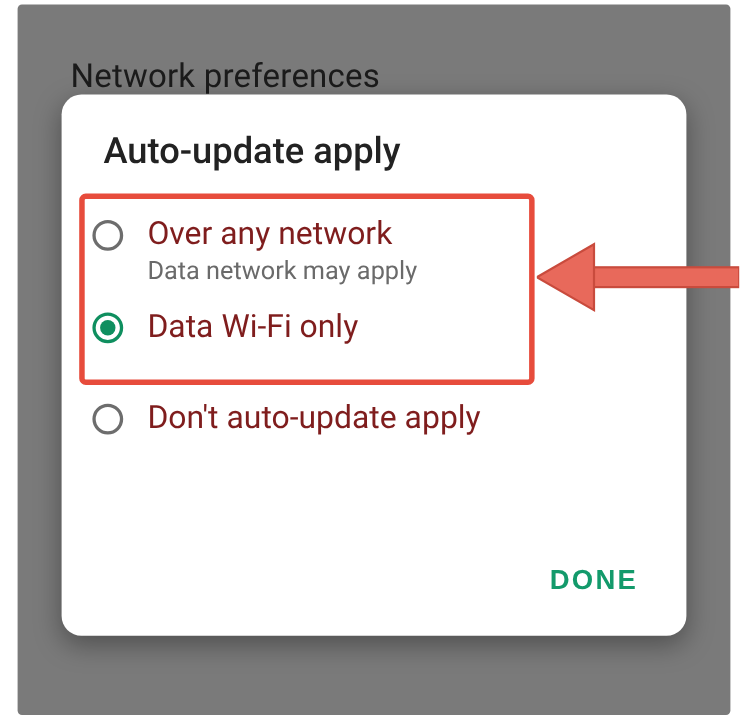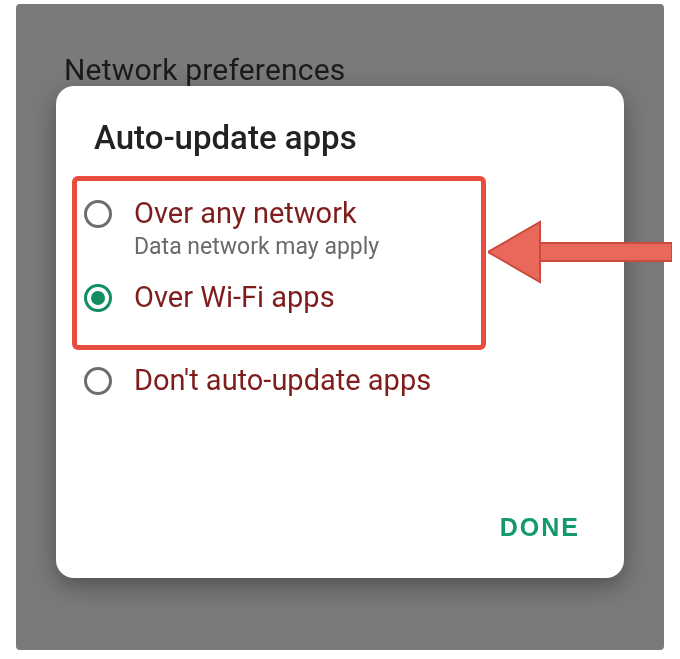--- a/index.html
+++ b/index.html
@@ -145,43 +145,43 @@
 </head>
 <body>
 
 <div class="stage">
 
   <div class="backdrop">
     <div class="bg-title">Network preferences</div>
   </div>
 
   <div class="dialog">
-    <div class="dialog-title">Auto-update apps</div>
+    <div class="dialog-title">Auto-update apply</div>
 
     <div class="options">
 
       <div class="option">
         <span class="radio unchecked"></span>
         <div class="opt-text">
           <div class="label">Over any network</div>
           <div class="sub">Data network may apply</div>
         </div>
       </div>
 
       <div class="option">
         <span class="radio checked"></span>
         <div class="opt-text">
-          <div class="label">Over Wi-Fi apps</div>
+          <div class="label">Data Wi-Fi only</div>
         </div>
       </div>
 
       <div class="option third">
         <span class="radio unchecked"></span>
         <div class="opt-text">
-          <div class="label">Don't auto-update apps</div>
+          <div class="label">Don't auto-update apply</div>
         </div>
       </div>
 
     </div>
 
     <button class="done-btn">DONE</button>
   </div>
 
   <div class="highlight-box"></div>
 

